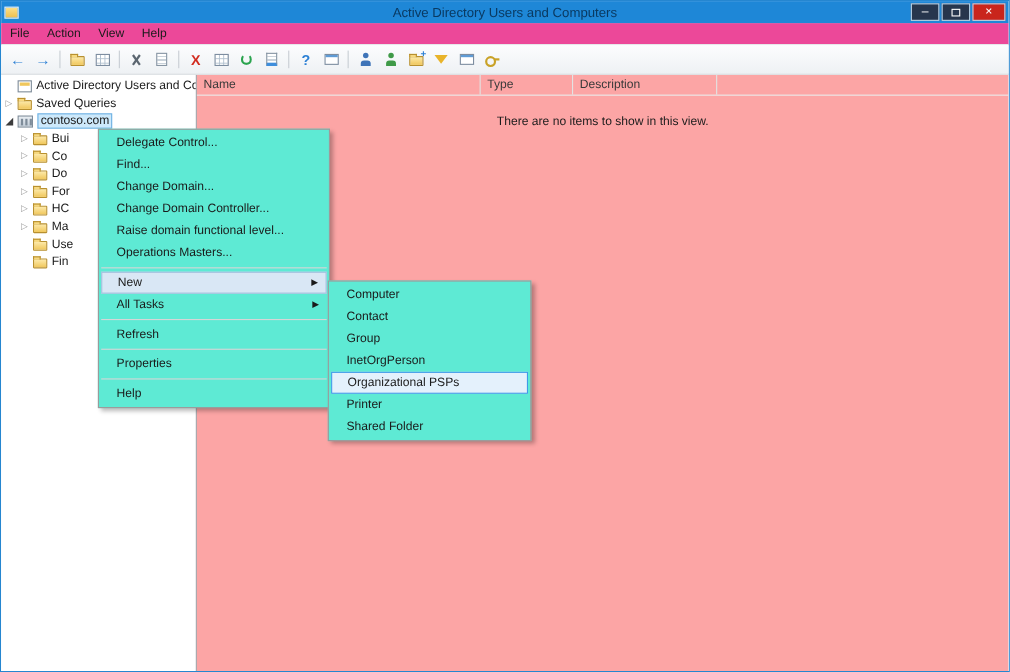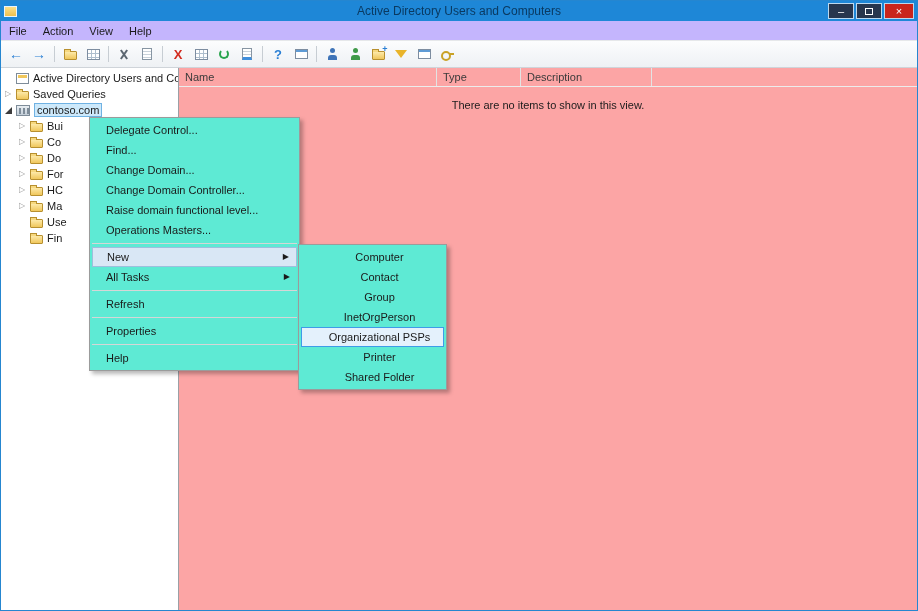--- a/index.html
+++ b/index.html
@@ -12,21 +12,21 @@
   .app-icon { width:13px; height:11px; margin-left:3px; background:linear-gradient(#fbe08a,#eec04f);
               border:1px solid #e8f4fd; flex-shrink:0; }
   .title { position:absolute; left:0; right:0; text-align:center; font-size:12px; color:#0a3a62; }
   .win-controls { margin-left:auto; display:flex; align-items:center; height:100%; z-index:2; }
   .win-btn { width:26px; height:16px; margin:0 1px; display:flex; align-items:center; justify-content:center;
              border:1px solid #bcd8ee; background:#27364d; color:#fff; font-size:11px; line-height:1; cursor:default; }
   .win-btn.close { background:#c9251c; width:30px; margin-right:3px; }
   .restore-glyph { width:8px; height:7px; border:1px solid #fff; }
 
   
-  .menubar { height:20px; background:#c4b5fd; display:flex; align-items:center; font-size:11px; color:#1a1a1a;
+  .menubar { height:20px; background:#ec4899; display:flex; align-items:center; font-size:11px; color:#1a1a1a;
              border-bottom:1px solid #e6e8ea; flex-shrink:0; }
   .menu-top-item { padding:0 8px; height:100%; display:flex; align-items:center; }
 
   
   .toolbar { height:27px; background:linear-gradient(#fcfdfe,#eef1f4); border-bottom:1px solid #cfd4d9;
              display:flex; align-items:center; padding:0 4px; gap:1px; flex-shrink:0; }
   .tb-btn { width:22px; height:22px; display:flex; align-items:center; justify-content:center; flex-shrink:0; }
   .tb-sep { width:1px; height:16px; background:#c7cdd3; margin:0 3px; flex-shrink:0; }
   .arrow-g { color:#2a7fd4; font-weight:bold; font-size:14px; line-height:1; }
   .x-del   { color:#d22b1f; font-weight:bold; font-size:13px; line-height:1; }
@@ -79,27 +79,27 @@
   .domain-ico { position:relative; width:14px; height:11px; background:linear-gradient(#e9eef3,#c2cdd7);
                 border:1px solid #7e8c99; }
   .domain-ico::before { content:""; position:absolute; left:2px; top:2px; width:2px; height:6px; background:#7e8c99;
                         box-shadow:4px 0 0 #7e8c99, 8px 0 0 #7e8c99; }
   .sel { background:#cde9fb; border:1px solid #70b2e3; padding:0 2px; }
 
   .list-pane { flex:1; position:relative; background:#fca5a5; }
   .col-headers { display:flex; height:19px; border-bottom:1px solid #ececec; font-size:11px; color:#3a3a3a; }
   .col { height:100%; display:flex; align-items:center; padding-left:6px; border-right:1px solid #e3e3e3; }
   .col.c-name { width:258px; } .col.c-type { width:84px; } .col.c-desc { width:131px; }
-  .empty-msg { text-align:center; margin-top:12px; font-size:11px; color:#1c1c1c; }
+  .empty-msg { text-align:center; margin-top:18px; font-size:11px; color:#1c1c1c; }
 
   
   .menu { position:absolute; background:#5eead4; border:1px solid #9b9b9b;
           box-shadow:3px 3px 4px rgba(0,0,0,.28); font-size:11px; color:#1a1a1a; padding:2px 0; }
   #context-menu { left:88px; top:116px; width:211px; z-index:10; }
-  #new-submenu  { left:297px; top:243px; width:149px; z-index:11;text-align:center; }
+  #new-submenu  { left:297px; top:254px; width:185px; z-index:11; }
   .menu-item { height:20px; line-height:20px; padding-left:14px; position:relative; margin:0 2px; }
   .menu-item.hl-new { background:#d9e7f5; border:1px solid #9ebfdd; height:20px; line-height:18px; }
   .menu-item.hl-ou  { background:#e4f1fc; border:1px solid #3f9be8; height:20px; line-height:18px; }
   .menu-sep { height:1px; background:#d6d6d6; margin:3px 2px; }
   .sub-arrow { position:absolute; right:7px; top:0; font-size:8px; }
 </style>
 </head>
 <body>
 
 <div class="window">

